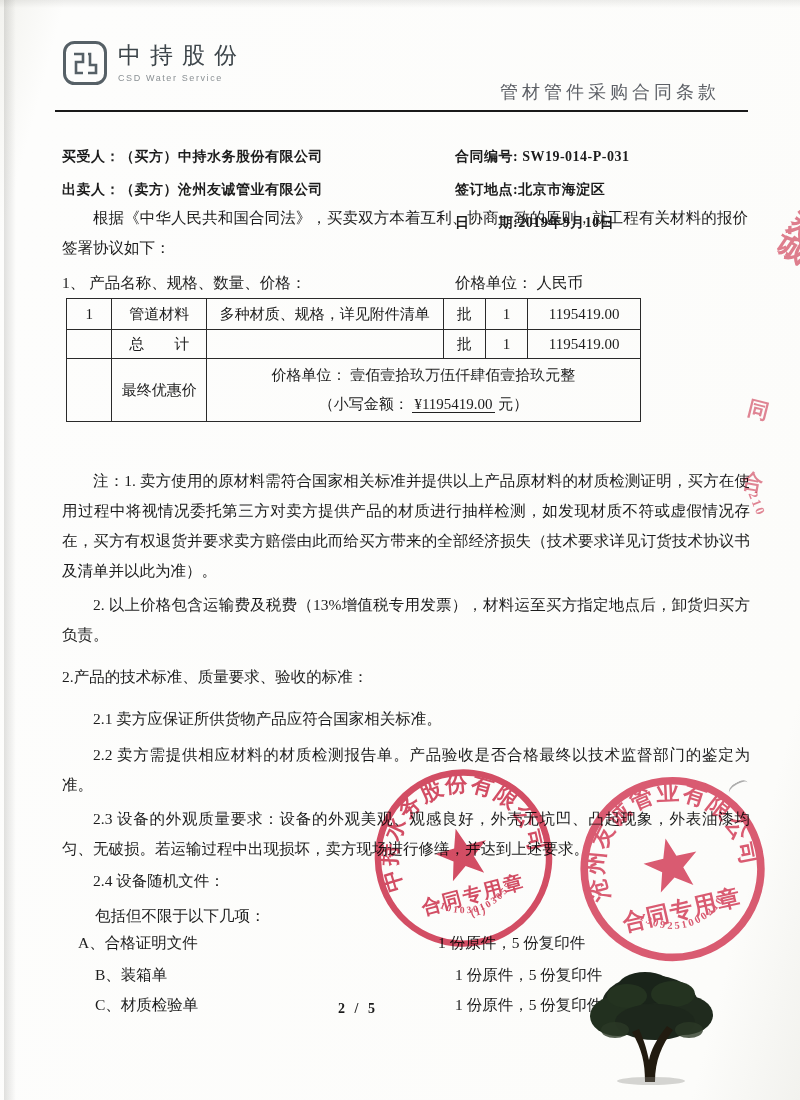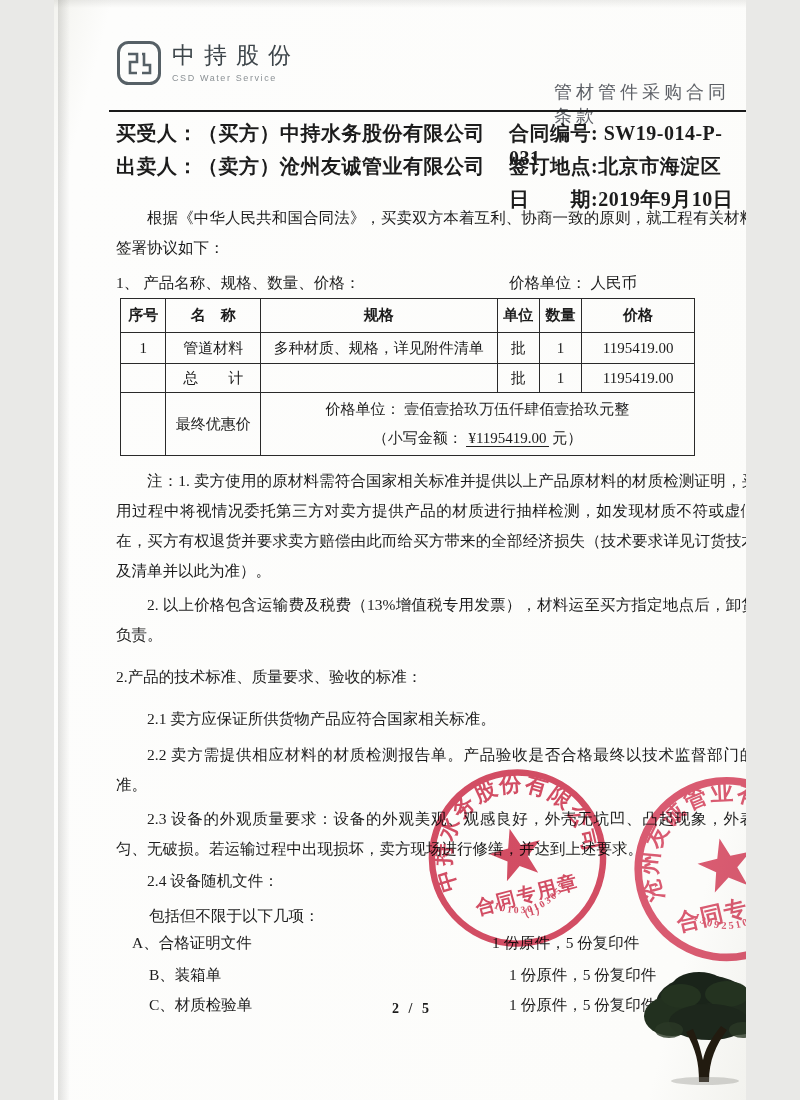--- a/index.html
+++ b/index.html
@@ -1,34 +1,34 @@
 <!DOCTYPE html>
 <html><head>
 <meta charset="utf-8">
 <style>
   html,body{margin:0;padding:0;background:#e9e9e7;}
-  .page{position:relative;width:692px;height:1100px;margin:0 auto;overflow:hidden;
+  .page{position:relative;width:800px;height:1100px;margin:0 auto;overflow:hidden;
     background:linear-gradient(105deg,#f3f3ef 0%,#fdfdfc 6%,#fcfcfa 90%,#f2f2ee 100%);
     font-family:"Liberation Serif","DejaVu Serif",serif;color:#1c1c1c;}
   .abs{position:absolute;}
   .scan-edge-left{left:4px;top:0;bottom:0;width:12px;
     background:linear-gradient(to right,rgba(90,90,85,.18),rgba(90,90,85,0));}
   .scan-edge-top{left:0;top:0;right:0;height:8px;
     background:linear-gradient(to bottom,rgba(90,90,85,.10),rgba(90,90,85,0));}
   
   .logo-block{left:62px;top:40px;display:flex;align-items:flex-start;gap:10px;}
   .logo-texts{display:flex;flex-direction:column;}
   .logo-name{font-size:23px;letter-spacing:9px;color:#3d454a;font-weight:500;
     font-family:"Liberation Sans","DejaVu Sans",sans-serif;}
   .logo-sub{font-size:9px;letter-spacing:1.6px;color:#8a9094;margin-top:2px;
     font-family:"Liberation Sans","DejaVu Sans",sans-serif;}
   .doc-type{left:500px;top:80px;font-size:18px;letter-spacing:4px;color:#5d6066;}
   .rule{left:55px;top:110px;width:693px;height:2px;background:#1a1a1a;}
   
-  .meta{font-size:20px;font-weight:bold;letter-spacing:.5px;}
+  .meta{font-size:14px;font-weight:bold;letter-spacing:.5px;margin-top:28px;}
   
   .para{font-size:15.5px;line-height:30px;text-align:justify;}
   .indent{text-indent:2em;}
   .bold{font-weight:normal;}
   
   table.items{border-collapse:collapse;table-layout:fixed;}
   table.items td,table.items th{border:1.6px solid #2a2a2a;text-align:center;
     font-size:15px;padding:2px 3px;vertical-align:middle;}
   .amount-line{display:block;line-height:29px;}
   .u{border-bottom:1.2px solid #222;padding:0 2px;}
@@ -86,28 +86,20 @@
   <table class="items abs" style="left:66px;top:298px;width:575px;">
     <colgroup>
         <col style="width:45px">
         <col style="width:94px">
         <col style="width:235px">
         <col style="width:42px">
         <col style="width:42px">
         <col style="width:112px">
       </colgroup>
     <tbody>
-        <tr style="height:34px">
-      <th>序号</th>
-      <th>名　称</th>
-      <th>规格</th>
-      <th>单位</th>
-      <th>数量</th>
-      <th>价格</th>
-    </tr>
     <tr style="height:31px">
       <td>1</td>
       <td class="bold">管道材料</td>
       <td>多种材质、规格，详见附件清单</td>
       <td>批</td>
       <td>1</td>
       <td>1195419.00</td>
     </tr>
     <tr style="height:29px">
       <td></td>

